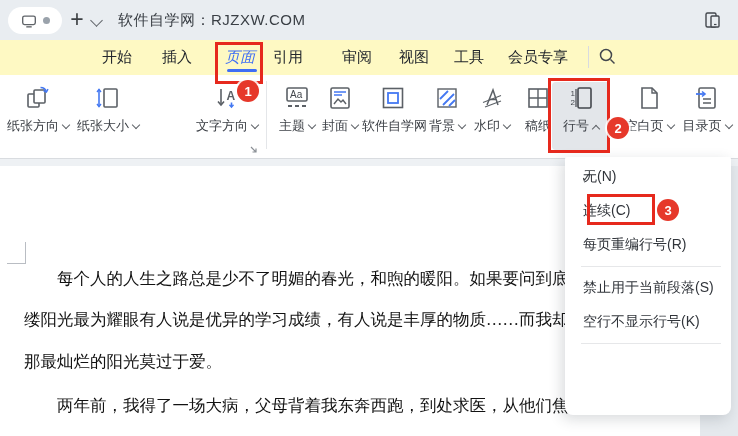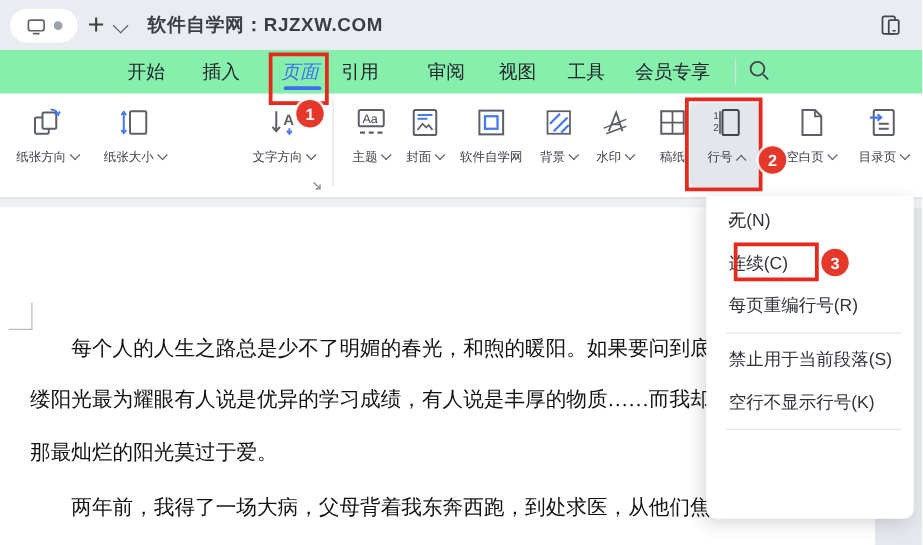--- a/index.html
+++ b/index.html
@@ -7,37 +7,37 @@
   body { font-family:"Liberation Sans","DejaVu Sans",sans-serif; }
   .screen { position:relative; width:738px; height:436px; background:#fff; overflow:hidden; }
 
   
   .titlebar { position:absolute; left:0; top:0; width:738px; height:40px; background:#e9edf1; }
   .doc-tab { position:absolute; left:8px; top:7px; width:54px; height:27px; background:#fff; border-radius:14px; display:flex; align-items:center; justify-content:center; gap:5px; }
   .doc-tab svg { display:block; }
   .tab-dot { width:7px; height:7px; border-radius:50%; background:#9aa2ab; }
   .tb-plus { position:absolute; left:64px; top:4px; width:26px; height:30px; font-size:23px; font-weight:300; color:#3c4043; text-align:center; line-height:30px; cursor:pointer; }
   .tb-chev { position:absolute; left:92px; top:16px; width:9px; height:9px; border-right:1.5px solid #5f6368; border-bottom:1.5px solid #5f6368; transform:rotate(45deg); }
-  .tb-title { position:absolute; left:118px; top:11px; font-size:15px; color:#3a3f45; letter-spacing:.5px;font-weight:bold; }
+  .tb-title { position:absolute; left:118px; top:11px; font-size:15px; color:#3a3f45; letter-spacing:.5px; }
   .tb-phone { position:absolute; left:702px; top:9px; }
 
   
-  .tabrow { position:absolute; left:0; top:40px; width:738px; height:35px; background:#86efac; }
+  .tabrow { position:absolute; left:0; top:40px; width:738px; height:35px; background:#fef9c3; }
   .mtab { position:absolute; top:8px; font-size:15px; color:#23272d; cursor:pointer; white-space:nowrap; }
   .mtab.active { color:#3f6ef5;font-style:italic; }
   .mtab-underline { position:absolute; left:227px; top:69px; width:30px; height:3px; background:#3f6ef5; border-radius:2px; }
   .tab-sep { position:absolute; left:588px; top:46px; width:1px; height:22px; background:#d8dbe0; }
   .search-btn { position:absolute; left:597px; top:46px; cursor:pointer; }
 
   
   .ribbon { position:absolute; left:0; top:75px; width:738px; height:83px; background:#fff; }
   .rbtn { position:absolute; top:7px; height:68px; text-align:center; cursor:pointer; border-radius:4px; }
   .rbtn .ricon { display:block; height:34px; padding-top:3px; }
   .rbtn .ricon svg { display:inline-block; }
-  .rlabel { font-size:10px; color:#3b3f45; white-space:nowrap; }
+  .rlabel { font-size:13px; color:#3b3f45; white-space:nowrap; }
   .chev { display:inline-block; width:6px; height:6px; border-right:1.3px solid #5f6368; border-bottom:1.3px solid #5f6368; transform:rotate(45deg); margin-left:4px; vertical-align:2px; }
   .chev.up { transform:rotate(-135deg); vertical-align:-2px; }
   .rbtn.pressed { background:#e3e6ea; }
   .ribbon-sep { position:absolute; left:266px; top:6px; width:1px; height:68px; background:#e4e6e9; }
   .dlg-launcher { position:absolute; left:249px; top:66px; cursor:pointer; }
 
   
   .divider-strip { position:absolute; left:0; top:158px; width:738px; height:8px; background:#eef1f4; border-top:1px solid #d9dcE0; }
   .page { position:absolute; left:0; top:166px; width:738px; height:270px; background:#fff; }
   .gutter { position:absolute; left:700px; top:166px; width:38px; height:270px; background:#e5e9ed; }

